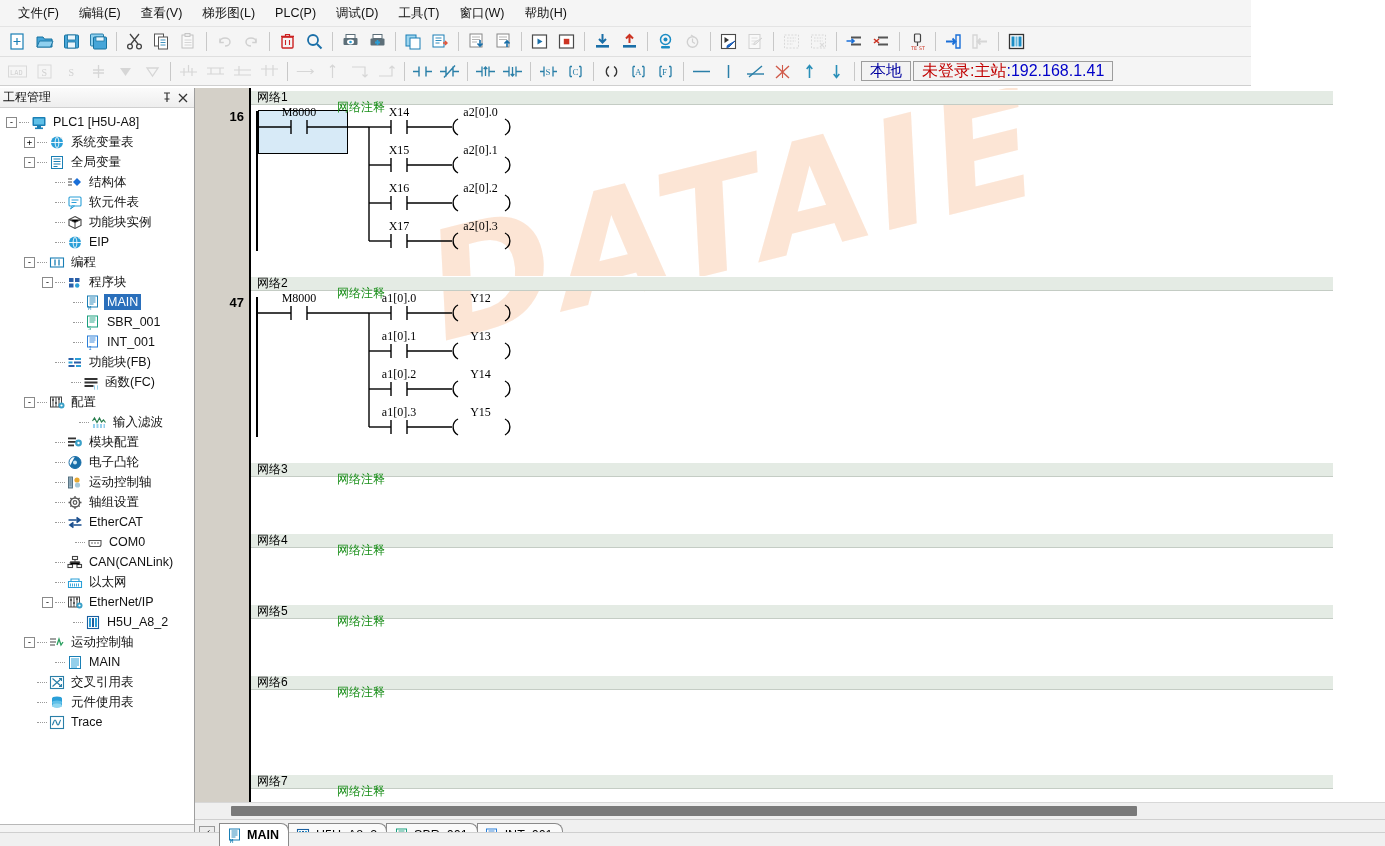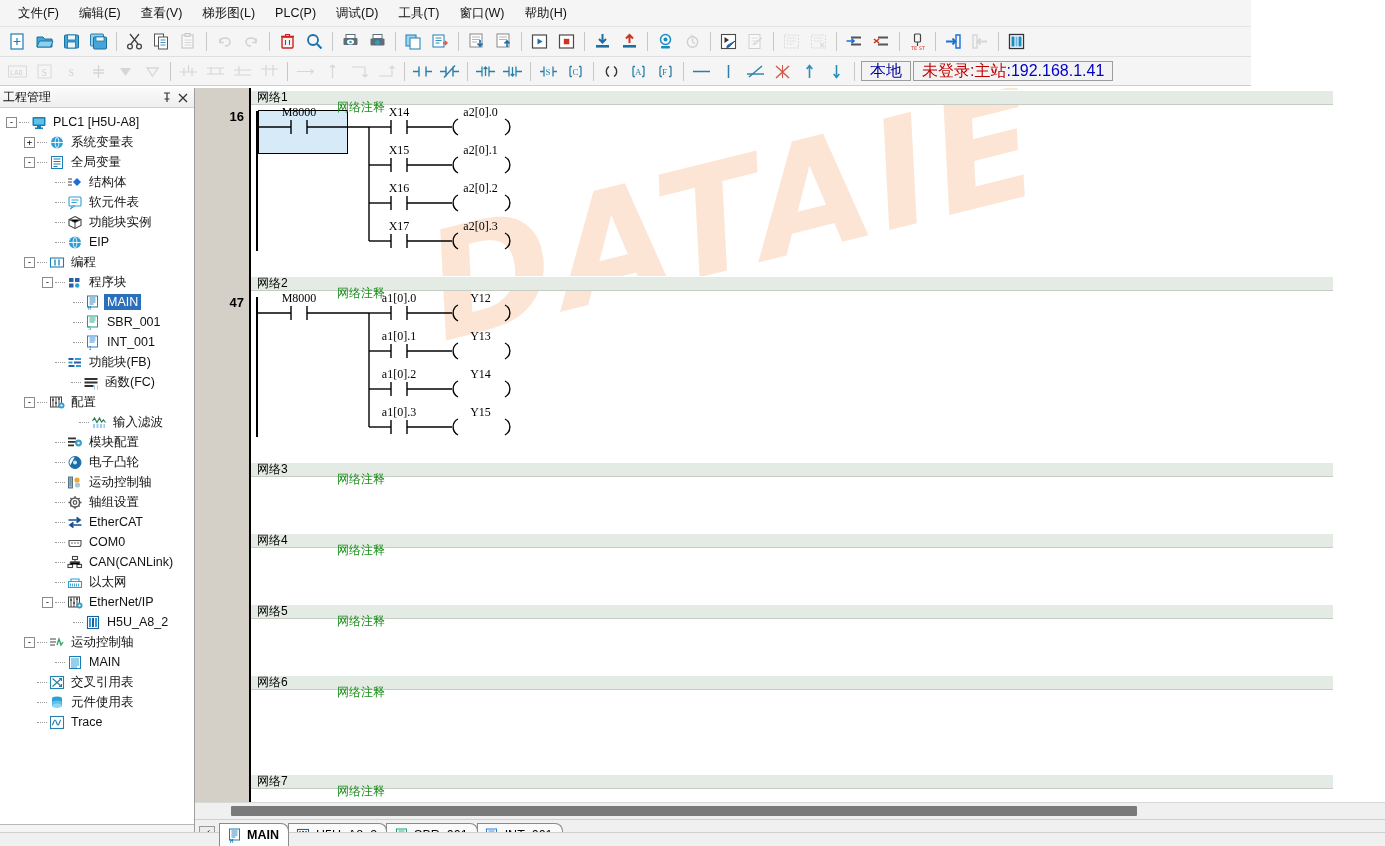--- a/index.html
+++ b/index.html
@@ -990,21 +990,21 @@
             <span class="texp none"></span>
             <span class="tdash"></span>
             <span class="tico">
               <svg width="16" height="15" viewBox="0 0 16 15">
                 <path d="M1.5 5h11m-3-2.5L13 5l-3.5 2.5" stroke="#1a4f8f" stroke-width="1.7" fill="none"></path>
                 <path d="M14.5 10h-11m3-2.5L3 10l3.5 2.5" stroke="#1a4f8f" stroke-width="1.7" fill="none"></path>
               </svg>
             </span>
             <span class="tlabel">EtherCAT</span>
           </div>
-          <div class="tnode" style="padding-left: 42px;">
+          <div class="tnode" style="padding-left: 62px;">
             <span class="texp none"></span>
             <span class="tdash"></span>
             <span class="tico">
               <svg width="16" height="15" viewBox="0 0 16 15">
                 <path d="M2 5.5h12v4a2 2 0 0 1-2 2H4a2 2 0 0 1-2-2z" fill="#fff" stroke="#555" stroke-width="1.1"></path>
                 <circle cx="5" cy="8" r="0.8" fill="#555"></circle>
                 <circle cx="8" cy="8" r="0.8" fill="#555"></circle>
                 <circle cx="11" cy="8" r="0.8" fill="#555"></circle>
               </svg>
             </span>

